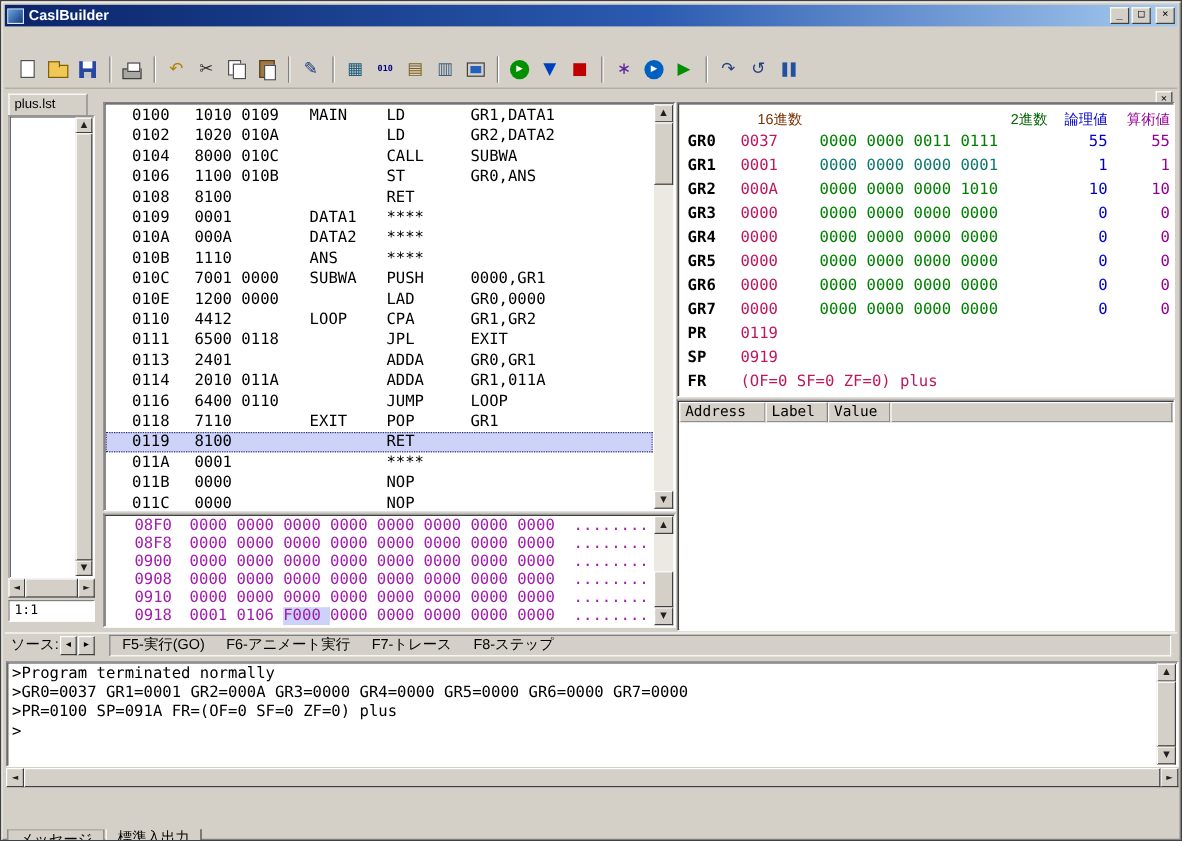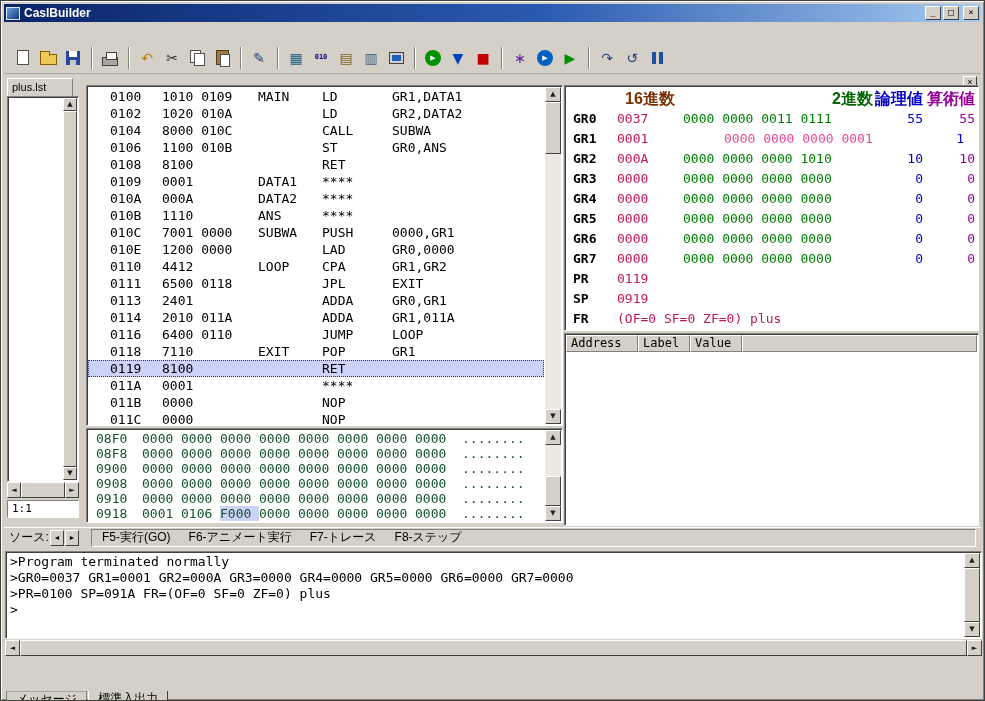--- a/index.html
+++ b/index.html
@@ -69,33 +69,33 @@
               border:1px solid;border-color:#fff #404040 #404040 #fff;font-size:9px;line-height:11px;text-align:center;}
   
   .listing-pane{left:85px;top:84px;width:477px;height:341px;}
   .listing-body{position:absolute;left:1px;top:2px;right:18px;bottom:1px;overflow:hidden;}
   .lst-line{display:flex;padding-left:22px;height:17px;line-height:17px;font-family:"DejaVu Sans Mono",monospace;font-size:13px;white-space:pre;color:#000;}
   .lst-line.sel{outline:1px dotted #303070;outline-offset:-1px;}
   .c-addr{width:52px;flex:none;} .c-code{width:84px;flex:none;} .c-label{width:76px;flex:none;padding-left:12px;} .c-op{width:70px;flex:none;} .c-args{flex:1;}
   
   .memory-pane{left:85px;top:427px;width:477px;height:95px;}
   .memory-body{position:absolute;left:1px;top:2px;right:18px;bottom:1px;overflow:hidden;}
-  .mem-line{display:flex;padding-left:8px;height:15px;line-height:15px;font-family:"DejaVu Sans Mono",monospace;font-size:13px;white-space:pre;color:#14532d;align-items:center;}
+  .mem-line{display:flex;padding-left:24px;height:15px;line-height:15px;font-family:"DejaVu Sans Mono",monospace;font-size:13px;white-space:pre;color:#a21caf;align-items:center;}
   .m-addr{width:46px;flex:none;} .m-word{width:39px;flex:none;} .m-ascii{margin-left:8px;}
   
   .register-pane{left:563px;top:84px;width:415px;height:246px;}
   .register-rows{position:absolute;left:8px;top:3px;right:4px;}
   .reg-row{display:flex;height:20px;line-height:20px;font-family:"DejaVu Sans Mono",monospace;font-size:13px;white-space:pre;}
   .r-name{width:44px;flex:none;font-weight:bold;color:#000;}
   .r-hex{width:66px;flex:none;color:#be185d;}
   .r-bin{width:190px;flex:none;}
   .r-logic{width:50px;flex:none;text-align:right;}
   .r-arith{width:52px;flex:none;text-align:right;}
   .reg-row.wide .r-hex{width:auto;}
-  .reg-head span{font-family:"Liberation Sans",sans-serif;font-size:16px;font-weight:bold;}
+  .reg-head span{font-family:"Liberation Sans",sans-serif;font-size:12px;font-weight:normal;}
   .reg-head .r-hex{text-align:center;}
   .reg-head .r-bin{text-align:right;}
   
   .watch-pane{left:563px;top:332px;width:415px;height:193px;}
   .watch-head{position:absolute;left:1px;top:1px;right:1px;height:17px;display:flex;}
   .wh{height:17px;background:#d4d0c8;border:1px solid;border-color:#fff #808080 #808080 #fff;
       font-family:"DejaVu Sans Mono",monospace;font-size:12px;line-height:14px;padding:0 4px;flex:none;white-space:nowrap;}
   .wh.fill{flex:1;}
   .watch-body{position:absolute;left:1px;top:18px;right:1px;bottom:1px;background:#fff;}
   
@@ -271,21 +271,21 @@
       <span class="arr arr-up">▲</span>
       <span class="arr arr-dn">▼</span>
       <span class="vthumb" style="left:0;width:16px;bottom:15px;height:30px;"></span>
     </div>
   </div>
 
   <div class="pane register-pane">
     <div class="register-rows">
         <div class="reg-row reg-head"><span class="r-name"></span><span class="r-hex" style="color: rgb(122, 48, 0);">16進数</span><span class="r-bin" style="color: rgb(0, 100, 0);">2進数</span><span class="r-logic" style="color: rgb(0, 0, 200);">論理値</span><span class="r-arith" style="color: rgb(150, 0, 150);">算術値</span></div>
         <div class="reg-row"><span class="r-name">GR0</span><span class="r-hex">0037</span><span class="r-bin" style="color: rgb(0, 128, 0);">0000 0000 0011 0111</span><span class="r-logic" style="color: rgb(0, 0, 200);">55</span><span class="r-arith" style="color: rgb(150, 0, 150);">55</span></div>
-        <div class="reg-row"><span class="r-name">GR1</span><span class="r-hex">0001</span><span class="r-bin" style="color: #ec4899; margin-left: 41px;">0000 0000 0000 0001</span><span class="r-logic" style="color: rgb(0, 0, 200);">1</span><span class="r-arith" style="color: rgb(150, 0, 150);">1</span></div>
+        <div class="reg-row"><span class="r-name">GR1</span><span class="r-hex">0001</span><span class="r-bin" style="color: #0f766e;">0000 0000 0000 0001</span><span class="r-logic" style="color: rgb(0, 0, 200);">1</span><span class="r-arith" style="color: rgb(150, 0, 150);">1</span></div>
         <div class="reg-row"><span class="r-name">GR2</span><span class="r-hex">000A</span><span class="r-bin" style="color: rgb(0, 128, 0);">0000 0000 0000 1010</span><span class="r-logic" style="color: rgb(0, 0, 200);">10</span><span class="r-arith" style="color: rgb(150, 0, 150);">10</span></div>
         <div class="reg-row"><span class="r-name">GR3</span><span class="r-hex">0000</span><span class="r-bin" style="color: rgb(0, 128, 0);">0000 0000 0000 0000</span><span class="r-logic" style="color: rgb(0, 0, 200);">0</span><span class="r-arith" style="color: rgb(150, 0, 150);">0</span></div>
         <div class="reg-row"><span class="r-name">GR4</span><span class="r-hex">0000</span><span class="r-bin" style="color: rgb(0, 128, 0);">0000 0000 0000 0000</span><span class="r-logic" style="color: rgb(0, 0, 200);">0</span><span class="r-arith" style="color: rgb(150, 0, 150);">0</span></div>
         <div class="reg-row"><span class="r-name">GR5</span><span class="r-hex">0000</span><span class="r-bin" style="color: rgb(0, 128, 0);">0000 0000 0000 0000</span><span class="r-logic" style="color: rgb(0, 0, 200);">0</span><span class="r-arith" style="color: rgb(150, 0, 150);">0</span></div>
         <div class="reg-row"><span class="r-name">GR6</span><span class="r-hex">0000</span><span class="r-bin" style="color: rgb(0, 128, 0);">0000 0000 0000 0000</span><span class="r-logic" style="color: rgb(0, 0, 200);">0</span><span class="r-arith" style="color: rgb(150, 0, 150);">0</span></div>
         <div class="reg-row"><span class="r-name">GR7</span><span class="r-hex">0000</span><span class="r-bin" style="color: rgb(0, 128, 0);">0000 0000 0000 0000</span><span class="r-logic" style="color: rgb(0, 0, 200);">0</span><span class="r-arith" style="color: rgb(150, 0, 150);">0</span></div>
         <div class="reg-row"><span class="r-name">PR</span><span class="r-hex">0119</span><span class="r-bin" style="color: rgb(0, 128, 0);"></span><span class="r-logic" style="color: rgb(0, 0, 200);"></span><span class="r-arith" style="color: rgb(150, 0, 150);"></span></div>
         <div class="reg-row"><span class="r-name">SP</span><span class="r-hex">0919</span><span class="r-bin" style="color: rgb(0, 128, 0);"></span><span class="r-logic" style="color: rgb(0, 0, 200);"></span><span class="r-arith" style="color: rgb(150, 0, 150);"></span></div>
         <div class="reg-row wide"><span class="r-name">FR</span><span class="r-hex">(OF=0 SF=0 ZF=0) plus</span><span class="r-bin" style="color: rgb(0, 128, 0);"></span><span class="r-logic" style="color: rgb(0, 0, 200);"></span></div>
       </div>

